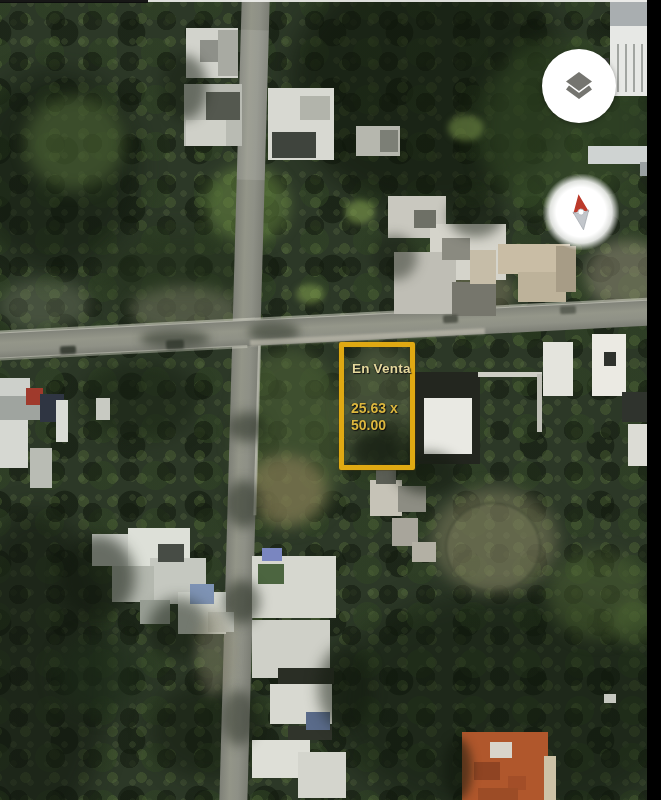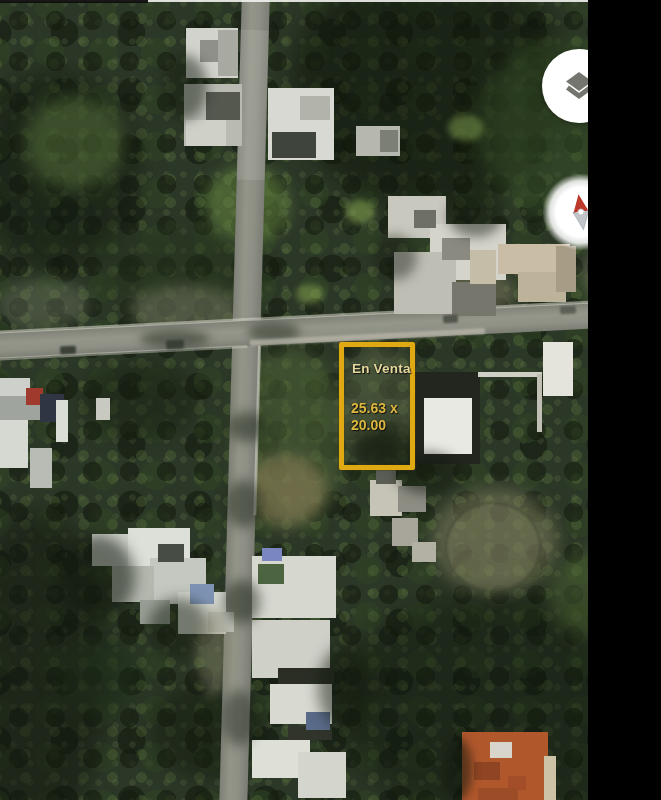--- a/index.html
+++ b/index.html
@@ -1,17 +1,17 @@
 <!DOCTYPE html>
 <html><head>
 <meta charset="utf-8">
 <style>
   html,body{margin:0;padding:0;background:#000;}
   .stage{
-    position:relative;width:588px;height:800px;overflow:hidden;
+    position:relative;width:647px;height:800px;overflow:hidden;
     font-family:"Liberation Sans",sans-serif;
     background-color:#2b3526;
     cursor:grab;
   }
   
   .veg{
     position:absolute;inset:0;
     background-color:#2c3827;
     background-image:
       radial-gradient(circle, rgba(18,26,14,.55) 0 34%, transparent 36%),
@@ -216,21 +216,21 @@
       <div class="ft" style="left: 60px; top: 346px; width: 16px; height: 8px; background: rgba(40, 46, 36, 0.8); filter: blur(1px); border-radius: 2px; transform: rotate(-3deg);"></div>
       <div class="ft" style="left: 166px; top: 340px; width: 18px; height: 9px; background: rgba(45, 52, 42, 0.75); filter: blur(1px); border-radius: 2px; transform: rotate(-3deg);"></div>
       <div class="ft" style="left: 443px; top: 315px; width: 15px; height: 8px; background: rgba(55, 60, 50, 0.7); filter: blur(1px); border-radius: 2px; transform: rotate(-3deg);"></div>
       <div class="ft" style="left: 560px; top: 306px; width: 16px; height: 8px; background: rgba(60, 65, 55, 0.6); filter: blur(1px); border-radius: 2px; transform: rotate(-3deg);"></div>
     </div>
 
   <div class="plot">
     <div class="plot-title">En Venta</div>
     <div class="plot-dims">
       <div>25.63 x</div>
-      <div>20.00</div>
+      <div>50.00</div>
     </div>
   </div>
 
   <button class="layers-btn">
     <svg class="btn-icon" width="38" height="38" viewBox="0 0 38 38">
       <path d="M19 5 L32 14.5 L19 24 L6 14.5 Z" fill="#757570"></path>
       <path d="M7.5 20.5 L19 29 L30.5 20.5" fill="none" stroke="#757570" stroke-width="5"></path>
     </svg>
   </button>
 

